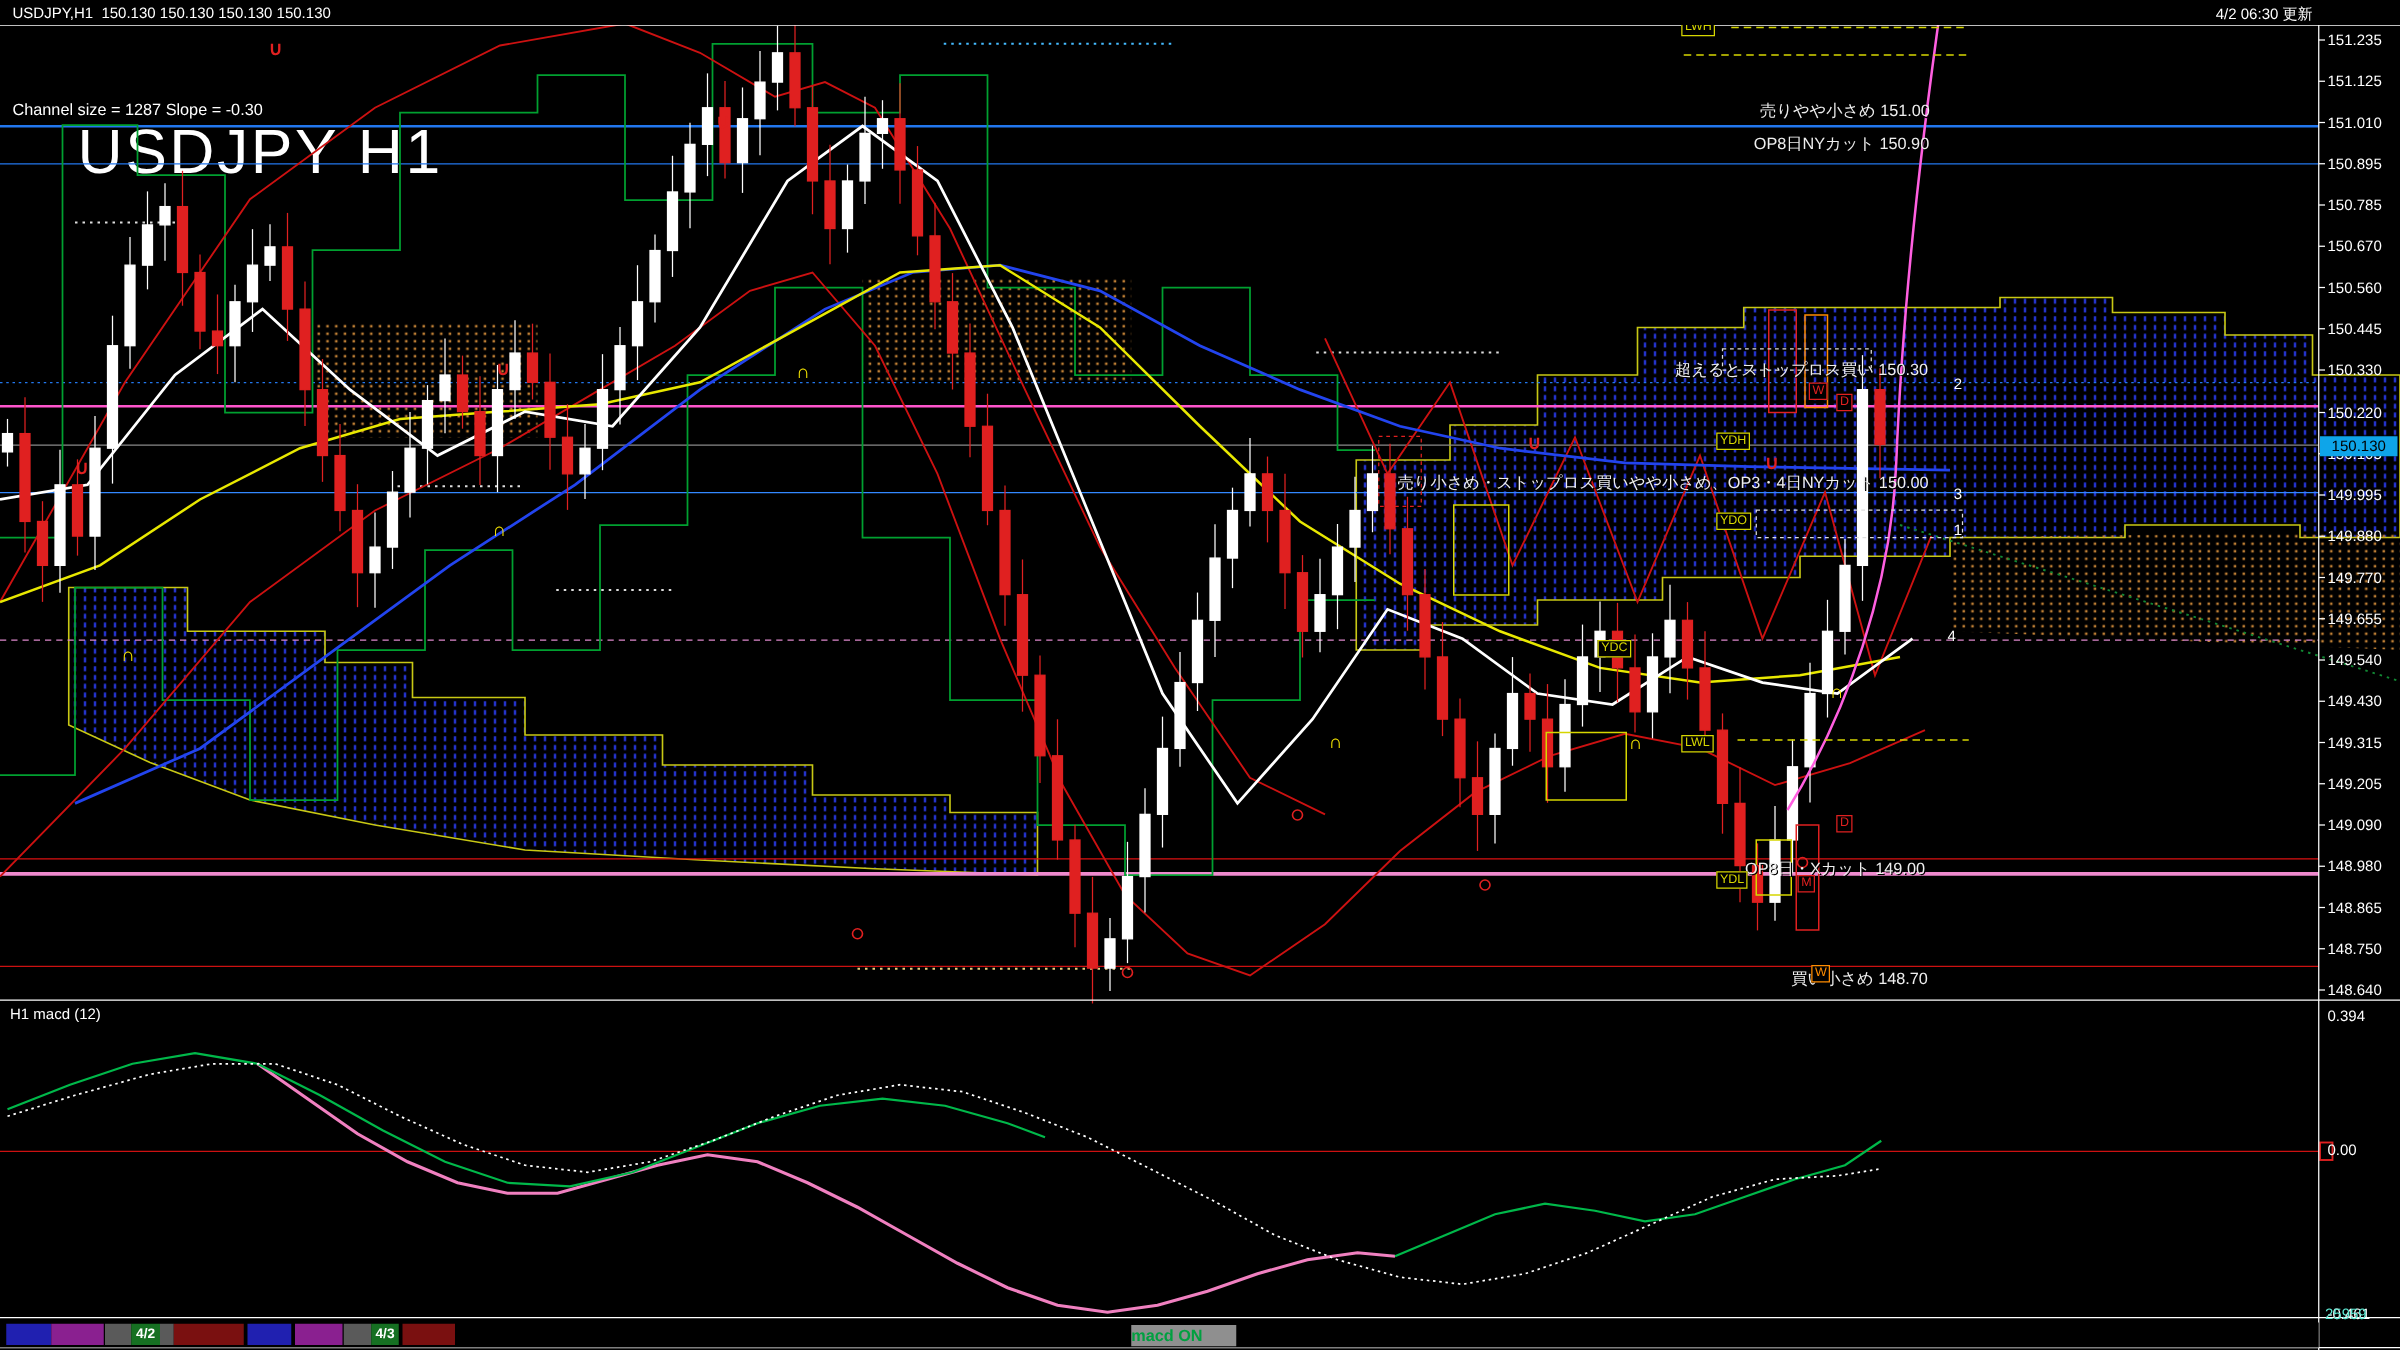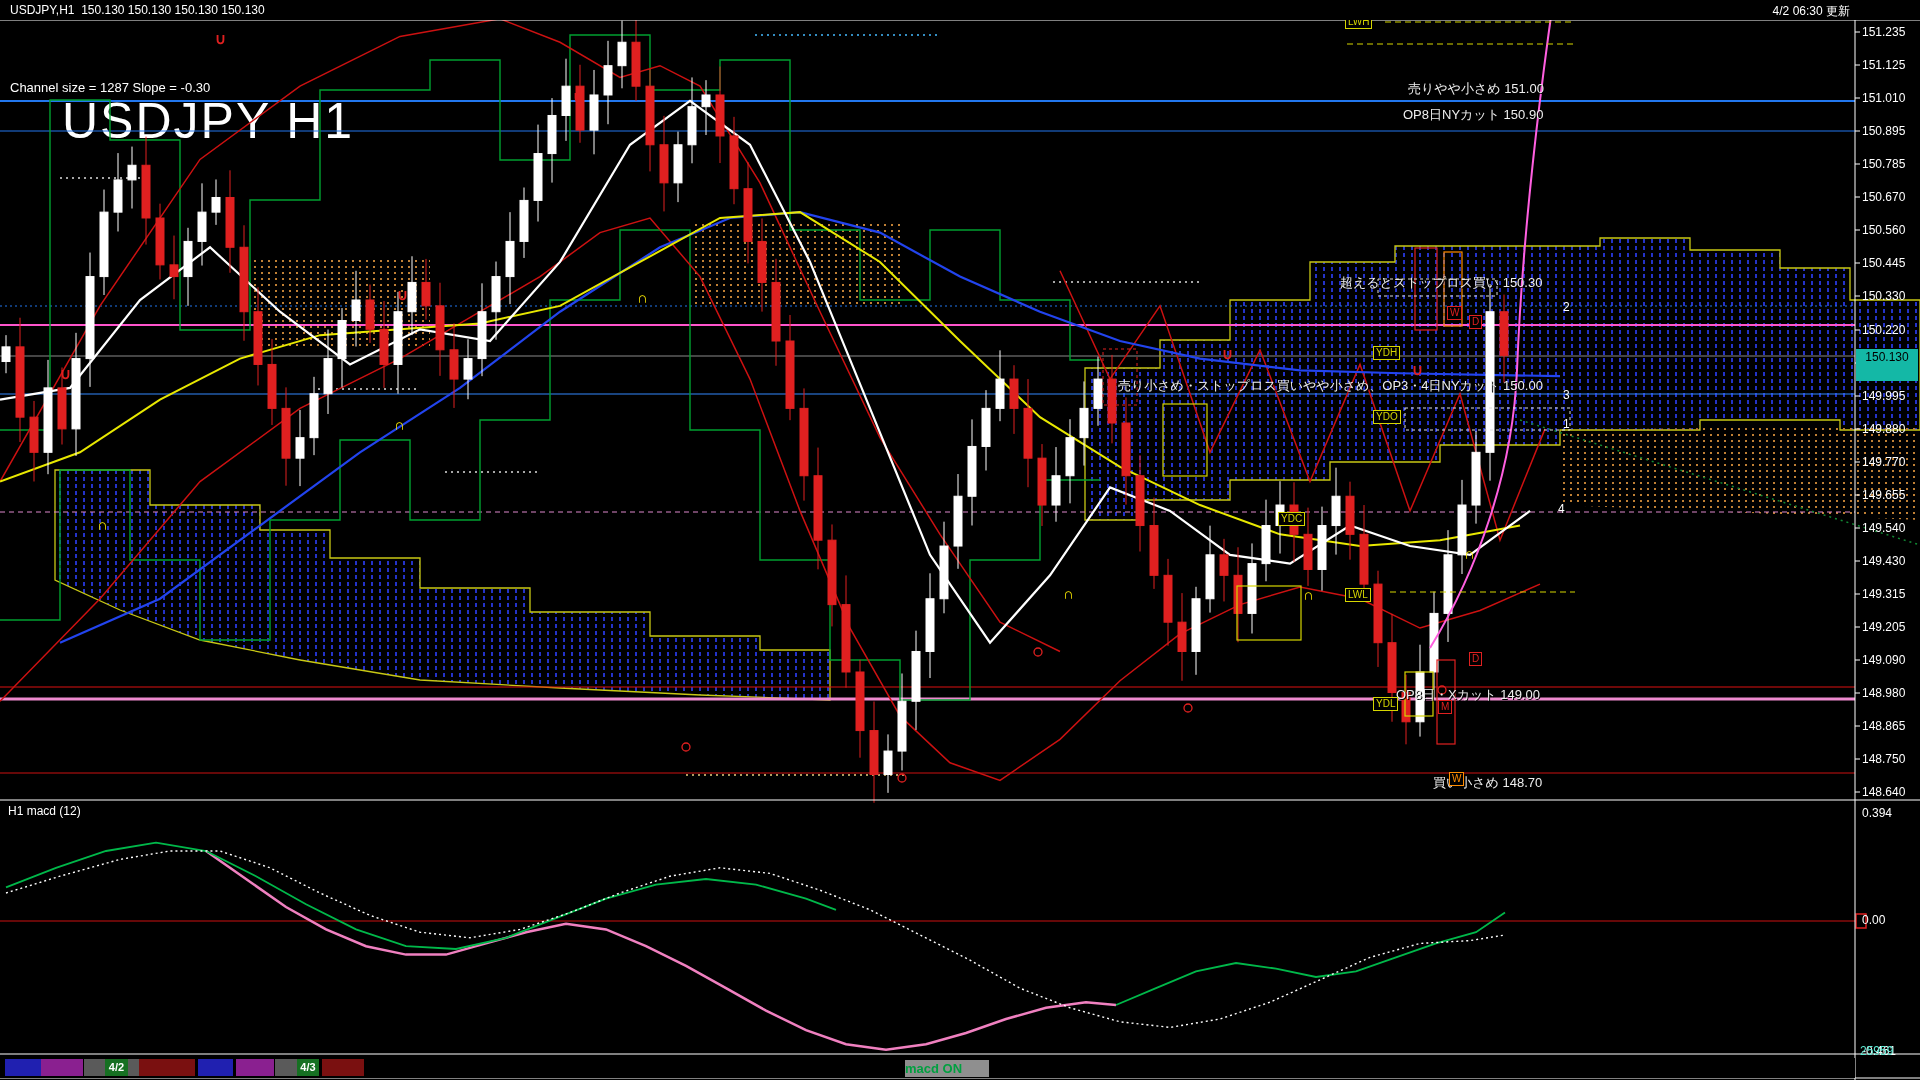--- a/index.html
+++ b/index.html
@@ -10,21 +10,21 @@
   #title-right{position:absolute;right:70px;top:3px;font-size:12px;color:#fff;}
   #watermark{position:absolute;left:62px;top:92px;font-size:50px;color:#fff;z-index:1;letter-spacing:2px;}
   #channel-info{position:absolute;left:10px;top:80px;font-size:13px;color:#fff;z-index:4;text-shadow:1px 1px 0 #000;}
   #chart-svg{position:absolute;left:0;top:0;z-index:2;}
   #overlay{position:absolute;left:0;top:0;width:1920px;height:1080px;z-index:3;pointer-events:none;}
   .anno{position:absolute;font-size:13px;color:#eee;white-space:nowrap;text-shadow:1px 1px 0 #000;text-align:center;}
   .axis-label{position:absolute;left:1862px;font-size:12px;color:#fff;white-space:nowrap;}
   .tag{position:absolute;font-size:10px;line-height:12px;padding:0 2px;background:#000;white-space:nowrap;}
   .wave{position:absolute;font-size:12px;color:#fff;}
   .marker{position:absolute;font-size:15px;font-weight:bold;}
-  #price-tag{position:absolute;left:1856px;top:349px;width:62px;height:32px;background:#14b8a6;color:#000;
+  #price-tag{position:absolute;left:1856px;top:349px;width:62px;height:16px;background:#0ea5e9;color:#000;
     font-size:12px;text-align:center;line-height:16px;z-index:5;}
   #macd-label{position:absolute;left:8px;top:804px;font-size:12px;color:#fff;z-index:4;}
   .macd-axis{position:absolute;left:1862px;font-size:12px;color:#fff;}
   #timeline{position:absolute;left:0;top:1058px;width:1855px;height:20px;background:#000;z-index:4;}
   .tseg{position:absolute;top:1px;height:17px;}
   .tseg-label{position:absolute;top:2px;font-size:11px;font-weight:bold;color:#fff;width:100%;text-align:center;}
   #macd-badge{position:absolute;left:905px;top:1060px;width:84px;height:17px;background:#8f8f8f;
     color:#00a040;font-size:13px;font-weight:bold;text-align:left;line-height:17px;z-index:5;}
   #footer-count{position:absolute;left:1860px;top:1000px;font-size:12px;color:#5eead4;z-index:5;margin-top:44px;}
 </style>
@@ -387,21 +387,21 @@
       <div class="axis-label" style="left: 1862px; top: 554px;">149.430</div>
       <div class="axis-label" style="left: 1862px; top: 587px;">149.315</div>
       <div class="axis-label" style="left: 1862px; top: 620px;">149.205</div>
       <div class="axis-label" style="left: 1862px; top: 653px;">149.090</div>
       <div class="axis-label" style="left: 1862px; top: 686px;">148.980</div>
       <div class="axis-label" style="left: 1862px; top: 719px;">148.865</div>
       <div class="axis-label" style="left: 1862px; top: 752px;">148.750</div>
       <div class="axis-label" style="left: 1862px; top: 785px;">148.640</div>
       <div class="anno" style="left: 1408px; top: 80px;">売りやや小さめ 151.00</div>
       <div class="anno" style="left: 1403px; top: 106px;">OP8日NYカット 150.90</div>
-      <div class="anno" style="left: 1340px; top: 274px;">超えるとストップロス買い 150.30</div>
+      <div class="anno" style="left: 1340px; top: 287px;">超えるとストップロス買い 150.30</div>
       <div class="anno" style="left: 1118px; top: 377px;">売り小さめ・ストップロス買いやや小さめ、OP3・4日NYカット 150.00</div>
       <div class="anno" style="left: 1396px; top: 686px;">OP8日・Xカット 149.00</div>
       <div class="anno" style="left: 1433px; top: 774px;">買い小さめ 148.70</div>
       <div class="tag" style="left: 1318px; top: 2px; color: rgb(224, 32, 32); border: 1px solid rgb(224, 32, 32);">LMH</div>
       <div class="tag" style="left: 1345px; top: 15px; color: rgb(214, 214, 0); border: 1px solid rgb(214, 214, 0);">LWH</div>
       <div class="tag" style="left: 1373px; top: 346px; color: rgb(214, 214, 0); border: 1px solid rgb(214, 214, 0);">YDH</div>
       <div class="tag" style="left: 1373px; top: 410px; color: rgb(214, 214, 0); border: 1px solid rgb(214, 214, 0);">YDO</div>
       <div class="tag" style="left: 1278px; top: 512px; color: rgb(214, 214, 0); border: 1px solid rgb(214, 214, 0);">YDC</div>
       <div class="tag" style="left: 1345px; top: 588px; color: rgb(214, 214, 0); border: 1px solid rgb(214, 214, 0);">LWL</div>
       <div class="tag" style="left: 1373px; top: 697px; color: rgb(214, 214, 0); border: 1px solid rgb(214, 214, 0);">YDL</div>

